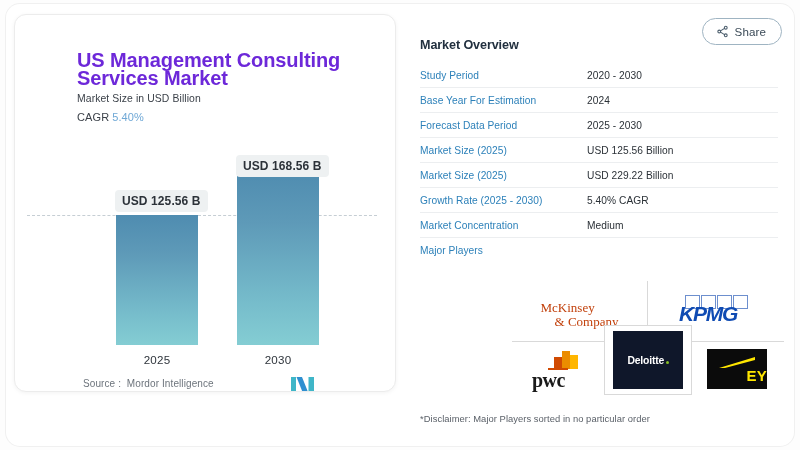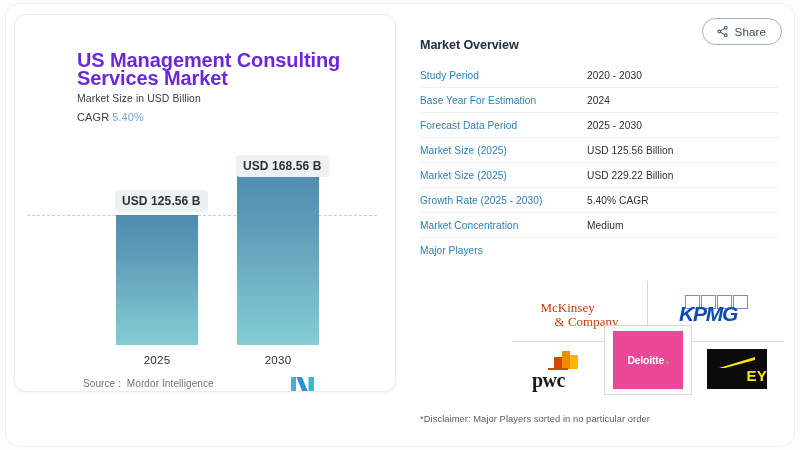--- a/index.html
+++ b/index.html
@@ -263,21 +263,21 @@
     font-family: "Liberation Serif", serif;
     font-size: 20px;
     font-weight: bold;
     color: #1a1a1a;
     letter-spacing: -0.5px;
   }
 
   
   .deloitte-mark {
     width: 70px; height: 58px;
-    background: #ec4899;
+    background: #0f172a;
     display: flex;
     align-items: center;
     justify-content: center;
   }
   .deloitte-text {
     font-size: 10.4px;
     font-weight: bold;
     color: #ffffff;
     letter-spacing: -0.2px;
   }

